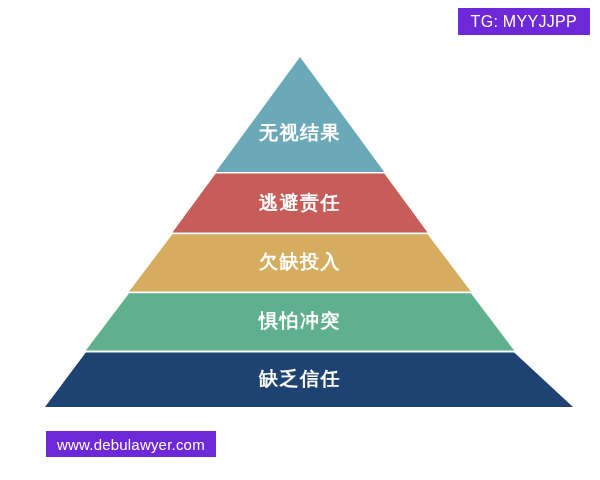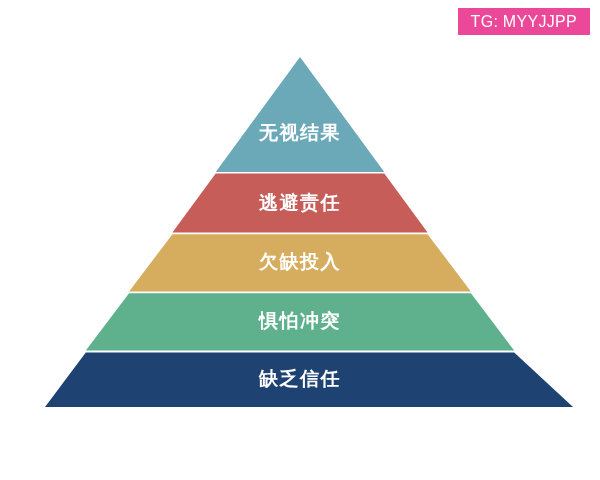--- a/index.html
+++ b/index.html
@@ -34,21 +34,21 @@
     font-family: "Liberation Sans", "DejaVu Sans", sans-serif;
     font-size: 19px;
     font-weight: 700;
     fill: #ffffff;
     text-anchor: middle;
     dominant-baseline: middle;
     letter-spacing: 1.5px;
   }
   .watermark {
     position: absolute;
-    background: #ec4899;
+    background: #6d28d9;
     color: #ffffff;
     font-family: "Liberation Sans", "DejaVu Sans", sans-serif;
     display: flex;
     align-items: center;
     white-space: nowrap;
     margin-left: 32px;
   }
   #watermark-tg {
     right: 10px;
     top: 8px;
@@ -92,14 +92,17 @@
       <text class="band-label" x="300" y="263">欠缺投入</text>
       <text class="band-label" x="300" y="322">惧怕冲突</text>
       <text class="band-label" x="300" y="380">缺乏信任</text>
     </g>
   </svg>
 
   <div class="watermark" id="watermark-tg">
     <span>TG: MYYJJPP</span>
   </div>
 
+  <div class="watermark" id="watermark-site">
+    <span>www.debulawyer.com</span>
+  </div>
 
 </div>
 
 </body></html>

